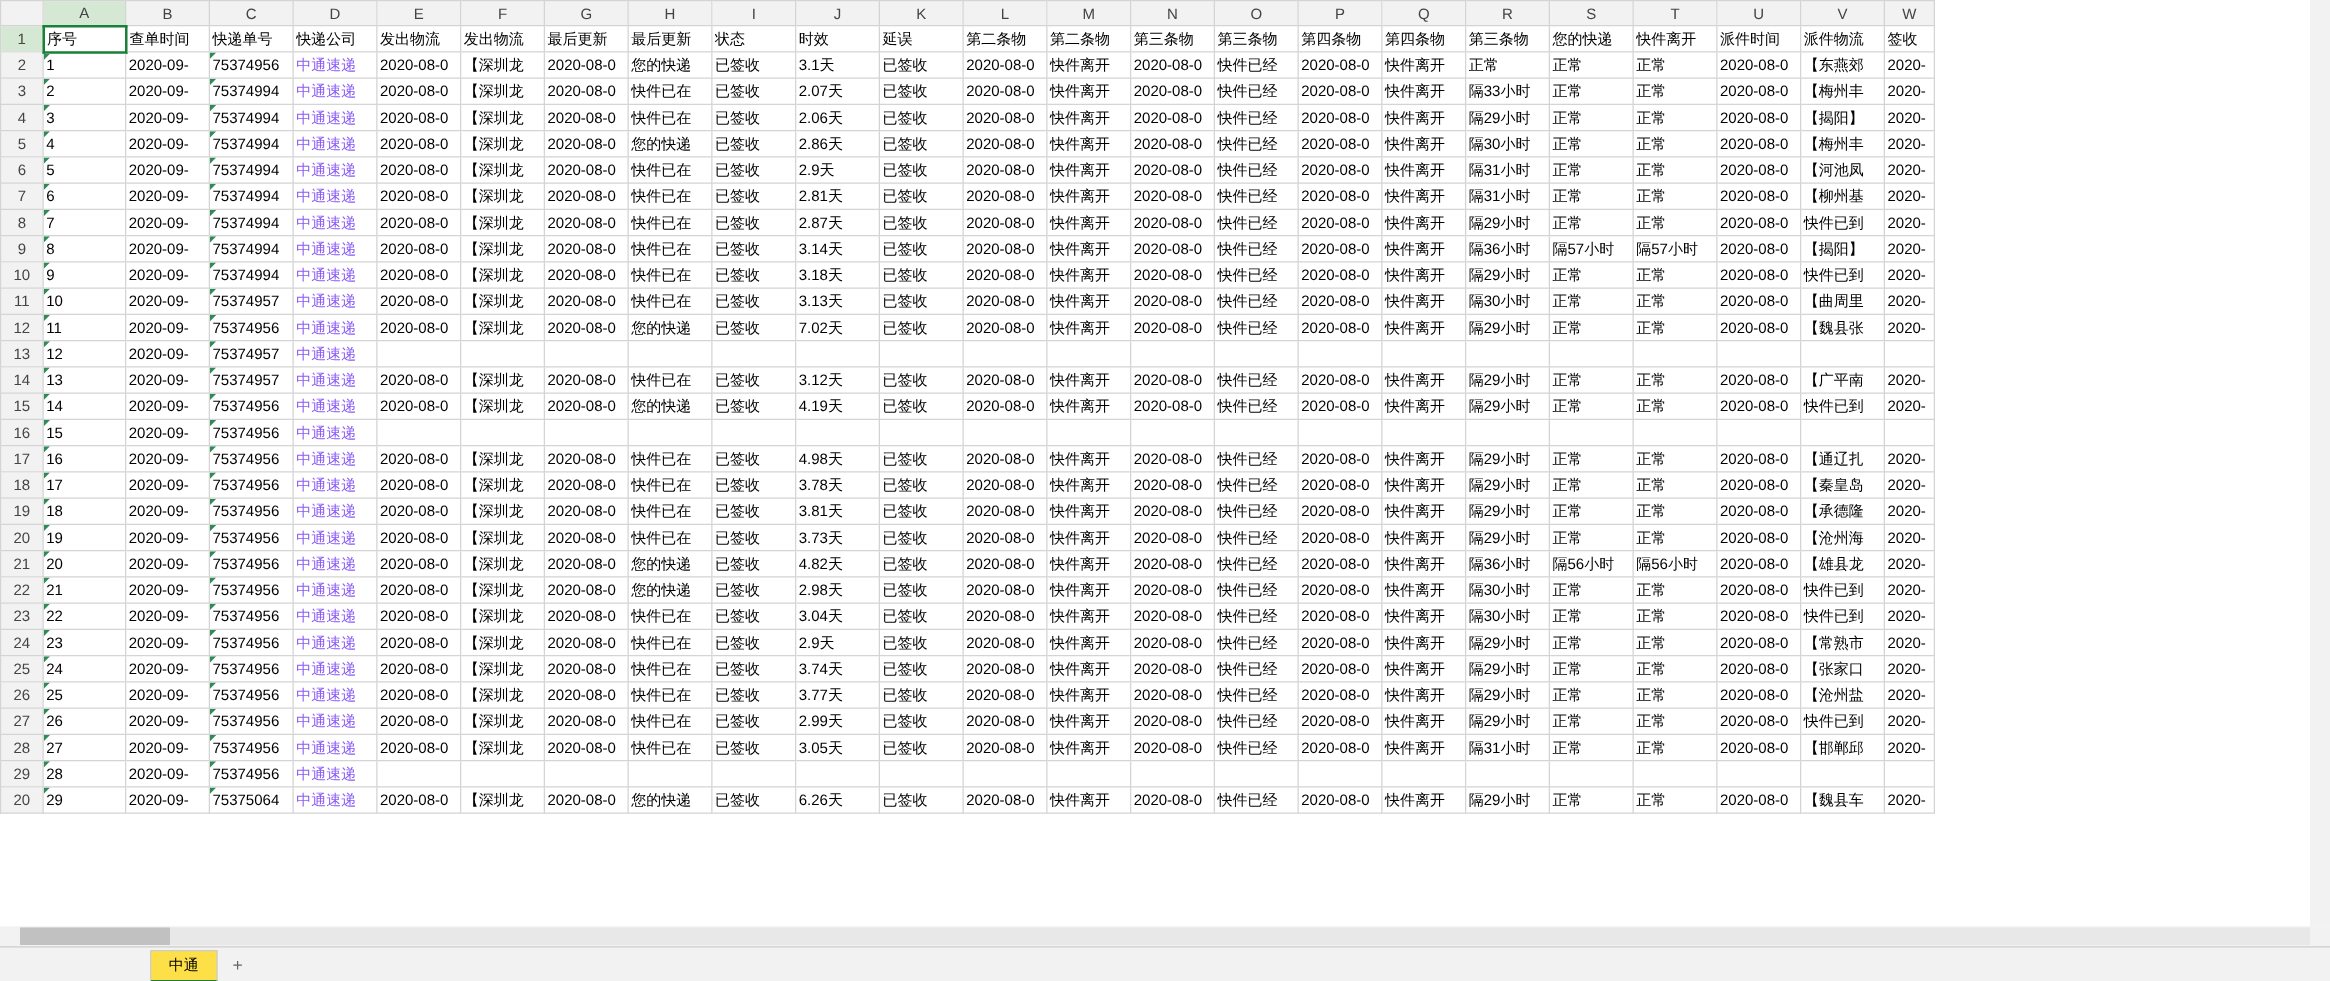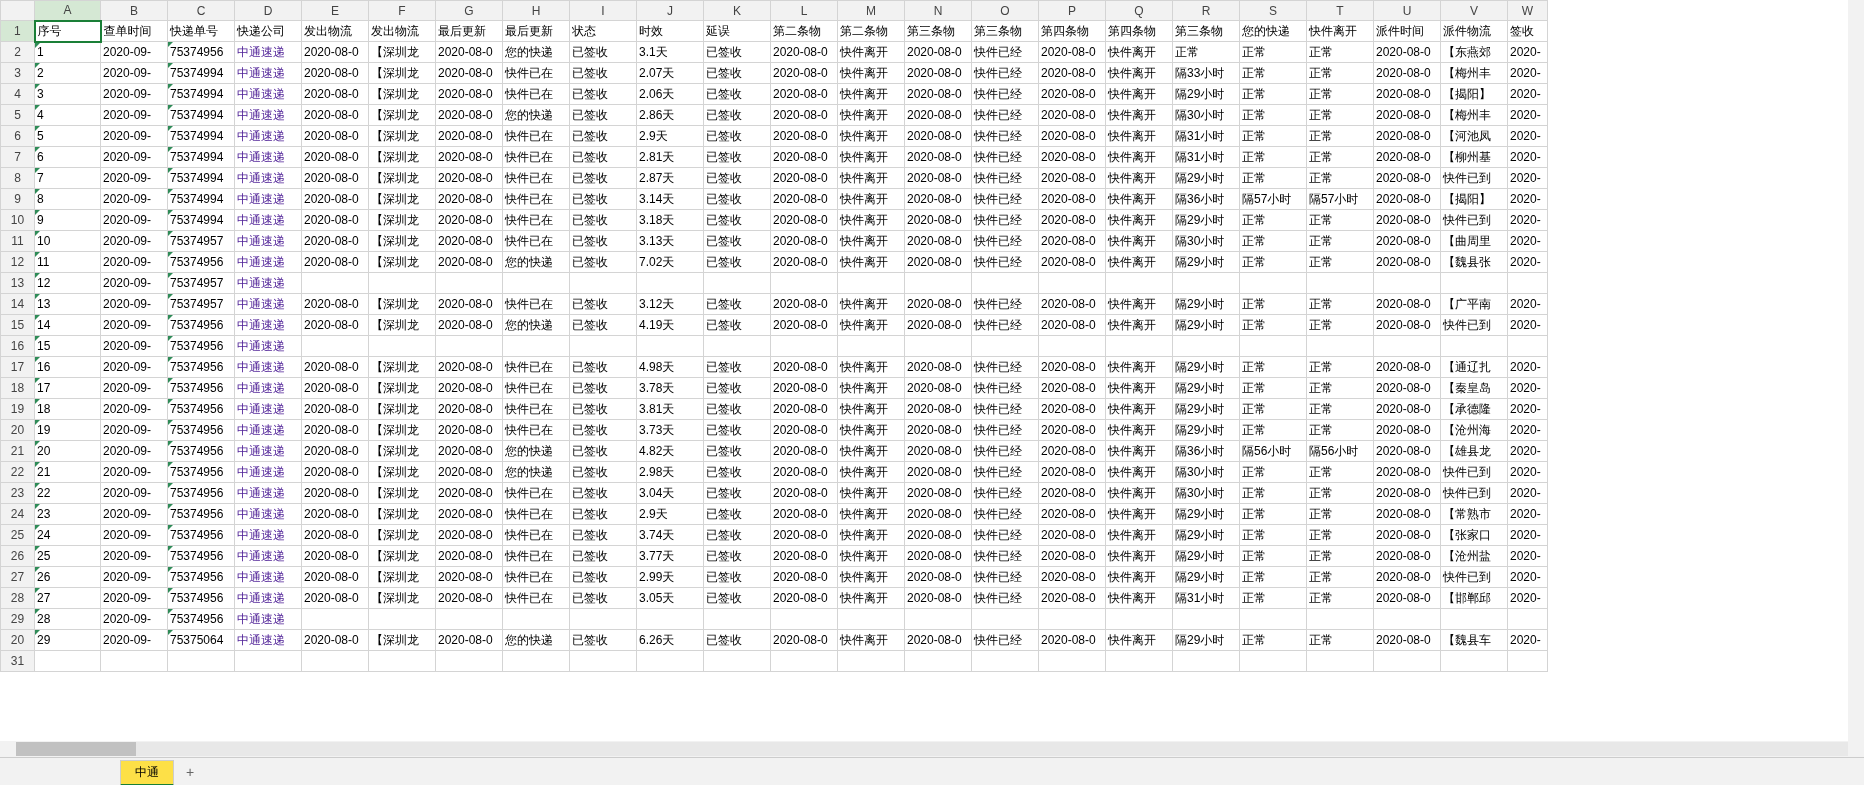--- a/index.html
+++ b/index.html
@@ -9,21 +9,21 @@
 table { border-collapse: collapse; table-layout: fixed; }
 th, td { border: 1px solid #d4d4d4; height: 21px; padding: 0 2px; overflow: hidden; white-space: nowrap; text-overflow: clip; font-weight: normal; text-align: left; vertical-align: middle; }
 .col-header th { background: #f2f2f2; text-align: center; color: #444; font-size: 12px; height: 20px; }
 .row-header { background: #f2f2f2; text-align: center !important; color: #444; width: 34px; min-width: 34px; }
 .corner { background: #f2f2f2; width: 34px; min-width:34px; }
 .active-cell { border: 2px solid #1a7f37 !important; position: relative; margin-top: 30px; }
 .active-col-header { background: #d5e8d4 !important; }
 .active-row-header { background: #d5e8d4 !important; }
 .num-cell { position: relative; }
 .num-cell::before { content: ""; position: absolute; top: 0; left: 0; border-top: 5px solid #2e8b57; border-right: 5px solid transparent; }
-.green-text { color: #4c1d95; margin-top: 21px; }
+.green-text { color: #8b5cf6; margin-top: 21px; }
 .tabs { height: 28px; border-top: 1px solid #ccc; display: flex; align-items: center; background: #f2f2f2; padding-left: 120px; position: relative; }
 .tab { padding: 3px 14px; border: 1px solid #ccc; border-bottom: none; background: #fde047; font-size: 12px; margin-right: 2px; position: relative; top: 1px; }
 .tab.active { border-bottom: 2px solid #1a7f37; font-weight: 500; }
 .tab-add { padding: 3px 10px; color: #666; cursor: pointer; font-size: 14px; }
 .hscroll { position: absolute; bottom: 28px; left: 0; right: 0; height: 16px; background: #f2f2f2; display: flex; align-items: center; }
 .hscroll-track { flex:1; height: 14px; background: #e8e8e8; margin: 0 16px; position: relative; }
 .hscroll-thumb { position: absolute; height: 14px; width: 120px; background: #c1c1c1; left: 0; }
 .vscroll { position: absolute; right: 0; top: 0; bottom: 44px; width: 16px; background: #f2f2f2; }
 .col-A{width:66px}.col-B{width:67px}.col-C{width:67px}.col-D{width:67px}.col-E{width:67px}.col-F{width:67px}.col-G{width:67px}.col-H{width:67px}.col-I{width:67px}.col-J{width:67px}.col-K{width:67px}.col-L{width:67px}.col-M{width:67px}.col-N{width:67px}.col-O{width:67px}.col-P{width:67px}.col-Q{width:67px}.col-R{width:67px}.col-S{width:67px}.col-T{width:67px}.col-U{width:67px}.col-V{width:67px}.col-W{width:40px}
 </style>
@@ -835,46 +835,20 @@
             <td class="col-O">快件已经</td>
             <td class="col-P">2020-08-0</td>
             <td class="col-Q">快件离开</td>
             <td class="col-R">隔29小时</td>
             <td class="col-S">正常</td>
             <td class="col-T">正常</td>
             <td class="col-U">2020-08-0</td>
             <td class="col-V">【魏县车</td>
             <td class="col-W">2020-</td>
           </tr>
-          <tr>
-            <td class="row-header">31</td>
-            <td class="col-A"></td>
-            <td class="col-B"></td>
-            <td class="col-C"></td>
-            <td class="col-D"></td>
-            <td class="col-E"></td>
-            <td class="col-F"></td>
-            <td class="col-G"></td>
-            <td class="col-H"></td>
-            <td class="col-I"></td>
-            <td class="col-J"></td>
-            <td class="col-K"></td>
-            <td class="col-L"></td>
-            <td class="col-M"></td>
-            <td class="col-N"></td>
-            <td class="col-O"></td>
-            <td class="col-P"></td>
-            <td class="col-Q"></td>
-            <td class="col-R"></td>
-            <td class="col-S"></td>
-            <td class="col-T"></td>
-            <td class="col-U"></td>
-            <td class="col-V"></td>
-            <td class="col-W"></td>
-          </tr>
         </tbody>
     </table>
   </div>
 
   <div class="hscroll">
     <div class="hscroll-track">
       <div class="hscroll-thumb"></div>
     </div>
   </div>
 

